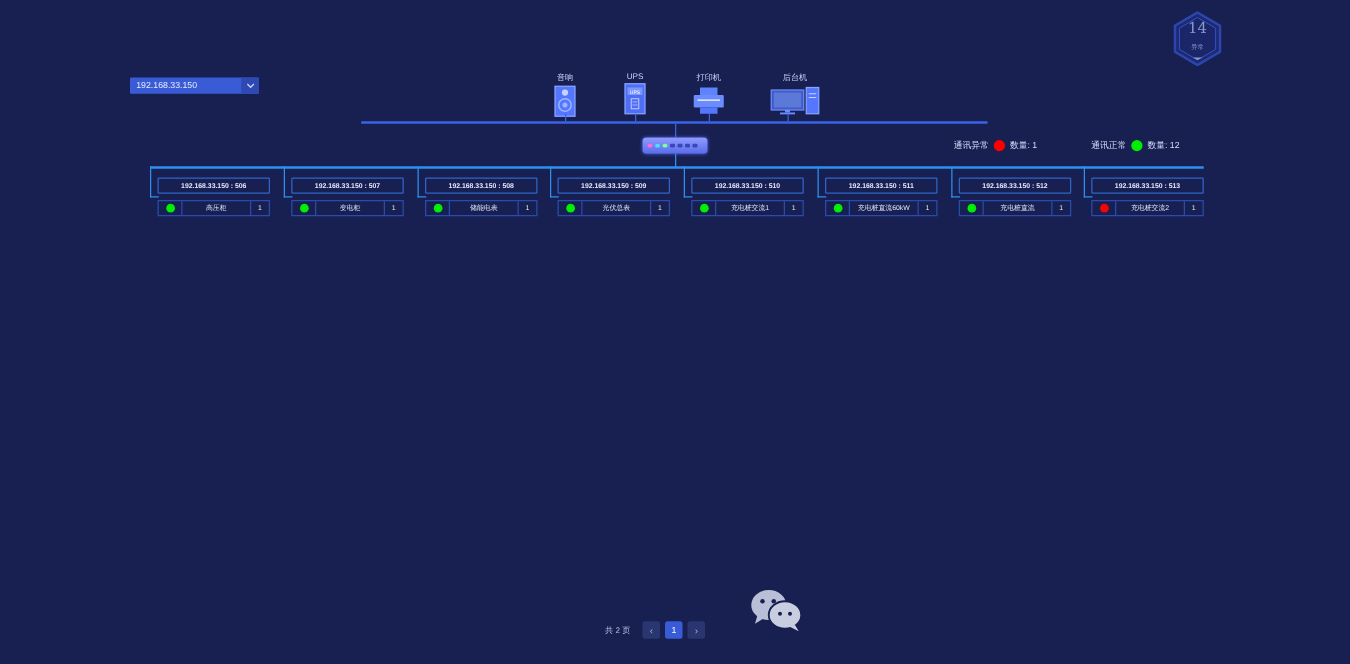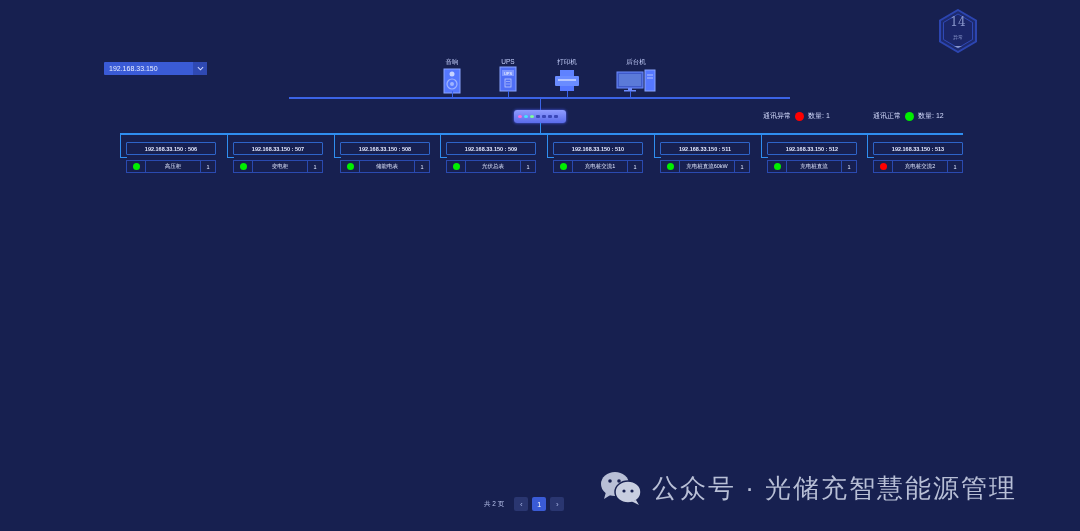--- a/index.html
+++ b/index.html
@@ -256,14 +256,13 @@
   <svg width="44" height="36" viewBox="0 0 44 36">
     <ellipse cx="15" cy="14" rx="14" ry="12" fill="#b8bfd6"></ellipse>
     <path d="M6 22 L4 29 L12 24 Z" fill="#b8bfd6"></path>
     <ellipse cx="28" cy="22" rx="13" ry="11" fill="#c8cee0" stroke="#172050" stroke-width="1.5"></ellipse>
     <path d="M36 30 L39 35 L31 31 Z" fill="#c8cee0"></path>
     <circle cx="10" cy="11" r="1.8" fill="#172050"></circle>
     <circle cx="19" cy="11" r="1.8" fill="#172050"></circle>
     <circle cx="24" cy="21" r="1.6" fill="#172050"></circle>
     <circle cx="32" cy="21" r="1.6" fill="#172050"></circle>
   </svg>
-  <span>公众号 · 光储充智慧能源管理</span>
 </div>
 
 </body></html>

